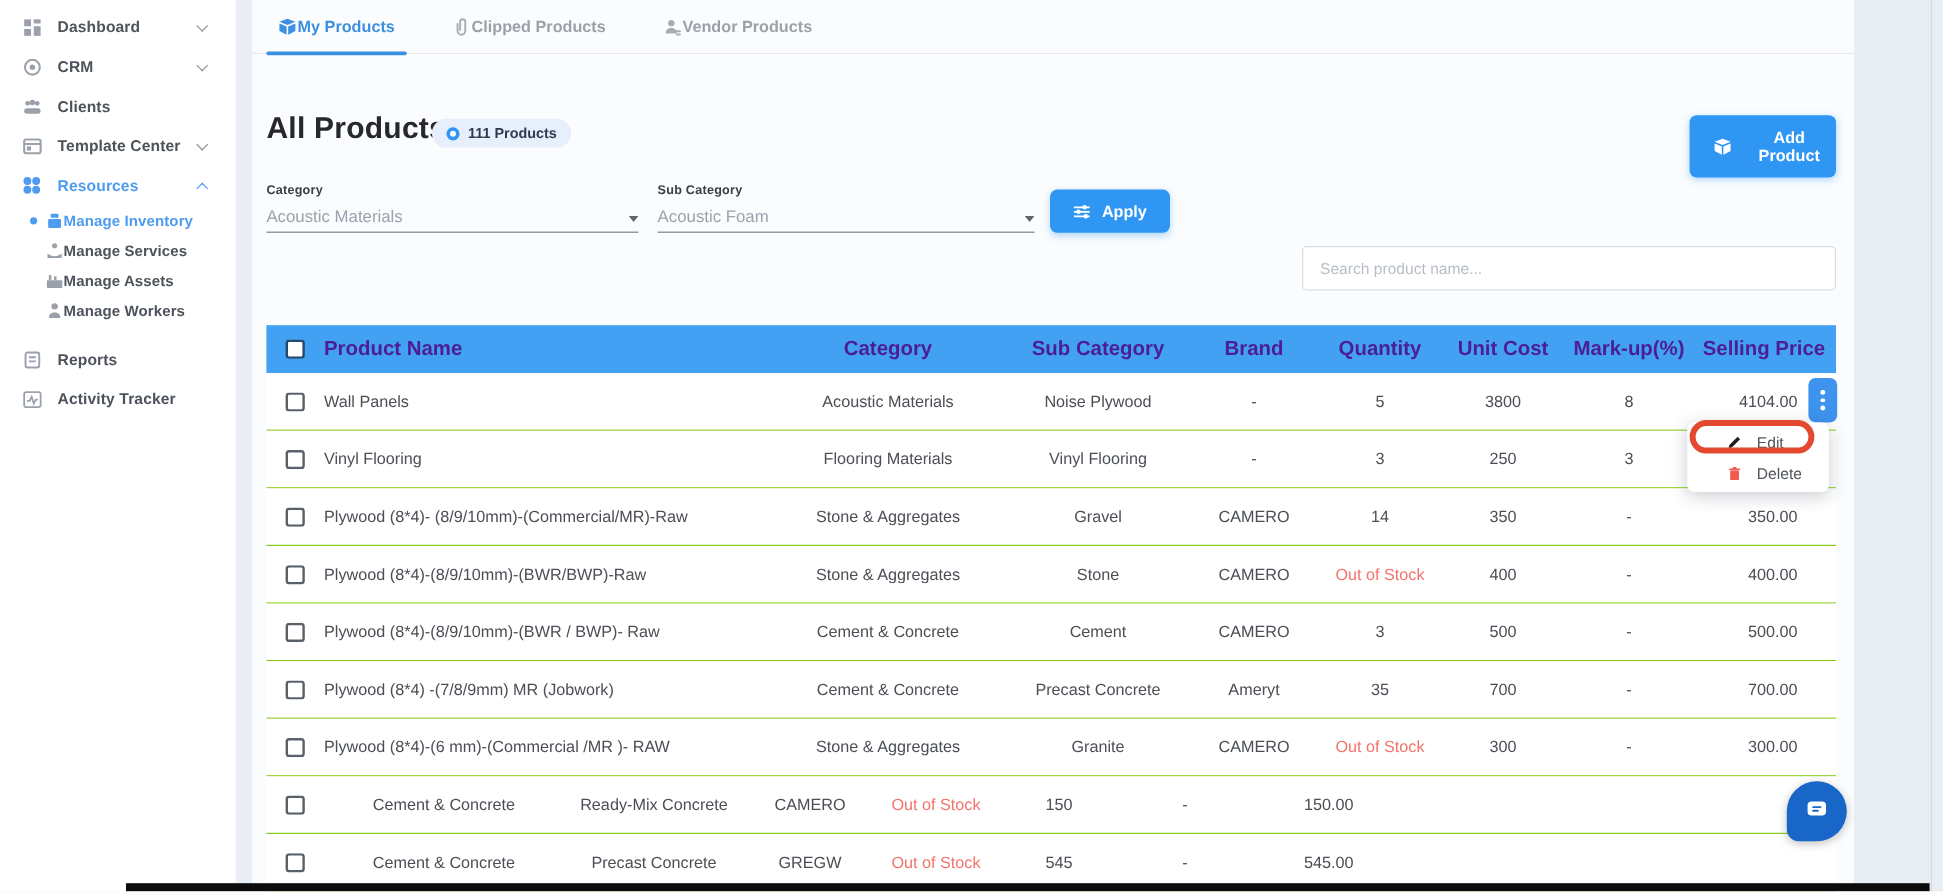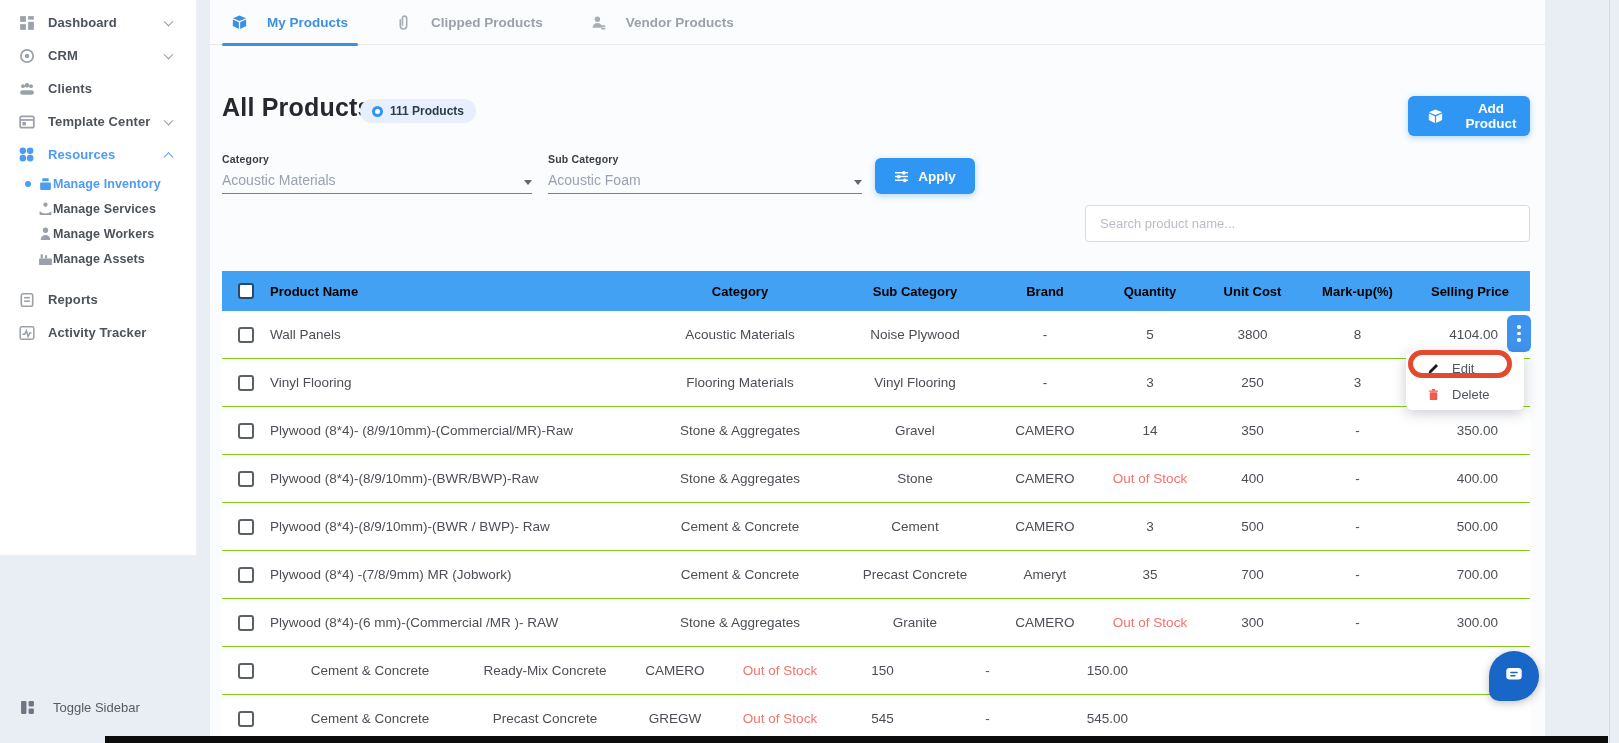--- a/index.html
+++ b/index.html
@@ -1,84 +1,84 @@
 <!DOCTYPE html>
 <html><head>
 <meta charset="utf-8">
 <style>
   * { margin:0; padding:0; box-sizing:border-box; }
   html,body { width:1619px; height:743px; overflow:hidden; }
   body { font-family:"Liberation Sans", sans-serif; }
   .root { position:relative; width:1619px; height:743px; background:#e9eef5; overflow:hidden; }
 
   
-  .sidebar { position:absolute; left:0; top:0; width:197px; height:555px; background:#ffffff; border-right:1px solid #eef1f4; padding-top:6px; z-index:5; }
+  .sidebar { position:absolute; left:0; top:0; width:197px; height:743px; background:#ffffff; border-right:1px solid #eef1f4; padding-top:6px; z-index:5; }
   .side-item { position:relative; height:33px; display:flex; align-items:center; padding-left:18px; cursor:pointer; }
   .side-item .sicon { width:17px; height:17px; color:#9aa1aa; display:inline-flex; align-items:center; justify-content:center; flex:0 0 17px; }
   .side-item .slabel { margin-left:13px; font-size:13px; font-weight:700; color:#4d535b; letter-spacing:.1px; }
   .side-item.sub { height:25px; padding-left:38px; }
   .side-item.sub .sicon { width:15px; height:15px; flex-basis:15px; }
   .side-item.sub .slabel { margin-left:0; font-size:12.5px; }
   .side-item.active .slabel { color:#4e9cf0; }
   .side-item.active .sicon { color:#4e9cf0; }
   .side-item .bullet { position:absolute; left:25px; top:50%; margin-top:-3px; width:6px; height:6px; border-radius:50%; background:#4e9cf0; }
   .side-item .chev { position:absolute; right:24px; top:50%; width:7px; height:7px; border-right:1.7px solid #8f959d; border-bottom:1.7px solid #8f959d; }
   .side-item .chev.down { transform:translateY(-70%) rotate(45deg); }
   .side-item .chev.up { transform:translateY(-20%) rotate(-135deg); border-color:#4e9cf0; }
   .side-gap { height:12px; }
   .toggle-row { position:absolute; left:0; top:700px; width:197px; display:flex; align-items:center; padding-left:20px; cursor:pointer; }
   .toggle-row .sicon { width:15px; height:15px; color:#6d7682; }
   .toggle-row .slabel { margin-left:18px; font-size:13px; color:#565c64; }
 
   
   .panel { position:absolute; left:210px; top:0; width:1335px; height:743px; background:#fafcfe; }
   .tabbar { position:absolute; left:0; top:0; width:100%; height:45px; background:#fbfcfd; border-bottom:1px solid #e9e9ec; display:flex; align-items:center; padding-left:12px; }
-  .tab { display:flex; align-items:center; gap:20px; height:45px; padding:0 10px; margin-right:28px; font-size:13.5px; font-weight:700; color:#9ba1a9; cursor:pointer; position:relative; }
+  .tab { display:flex; align-items:center; gap:1px; height:45px; padding:0 10px; margin-right:28px; font-size:13.5px; font-weight:700; color:#9ba1a9; cursor:pointer; position:relative; }
   .tab .ticon { width:15px; height:15px; color:#a7adb5; display:inline-flex; }
   .tab.active { color:#3d8fe0; }
   .tab.active .ticon { color:#3d8fe0; }
   .tab.active::after { content:""; position:absolute; left:0; right:0; bottom:-1px; height:3px; background:#3d8fe0; border-radius:2px; }
 
   
   .page-title { position:absolute; left:12px; top:93px; font-size:25px; font-weight:700; color:#27272f; letter-spacing:.2px; }
   .badge { position:absolute; left:150px; top:99px; height:24px; display:flex; align-items:center; gap:7px; background:#e7effc; border-radius:12px; padding:0 12px; font-size:12px; font-weight:700; color:#2c3a52; }
   .badge .ring { width:11px; height:11px; border:3px solid #2f96f3; border-radius:50%; background:#fff; }
   .btn-primary { position:absolute; background:#2f96f3; color:#fff; border:none; border-radius:6px; font-family:"Liberation Sans",sans-serif; font-size:13.5px; font-weight:700; display:flex; align-items:center; justify-content:center; gap:9px; cursor:pointer; box-shadow:0 2px 6px rgba(47,150,243,.35); }
-  .add-product { left:1198px; top:96px; width:122px; height:40px;padding-left:20px; }
+  .add-product { left:1198px; top:96px; width:122px; height:52px;padding-left:20px; }
   .btn-primary .bicon { width:15px; height:15px; display:inline-flex; }
 
   
   .flabel { position:absolute; font-size:10.5px; font-weight:700; color:#3a3f45; letter-spacing:.2px; }
   .flabel.cat { left:12px; top:153px; } .flabel.sub { left:338px; top:153px; }
   .fselect { position:absolute; top:168px; height:26px; border-bottom:1px solid #7d8288; display:flex; align-items:flex-end; justify-content:space-between; padding-bottom:5px; cursor:pointer; }
   .fselect.cat { left:12px; width:310px; } .fselect.sub { left:338px; width:314px; }
   .fselect .fval { font-size:14px; color:#9aa2ad; }
   .fselect .farrow { width:0; height:0; border-left:4.5px solid transparent; border-right:4.5px solid transparent; border-top:5.5px solid #60666d; margin-bottom:3px; }
   .apply-btn { left:665px; top:158px; width:100px; height:36px; }
 
   
   .search-input { position:absolute; left:875px; top:205px; width:445px; height:37px; border:1px solid #d7dce3; border-radius:4px; background:#fff; padding:0 14px; font-family:"Liberation Sans",sans-serif; font-size:13px; color:#a21caf; outline:none; }
   .search-input::placeholder { color:#b8bec8; }
 
   
   .table { position:absolute; left:12px; top:271px; width:1308px; }
-  .thead { display:flex; height:40px; background:#42a1f2; align-items:center; color:#000000; font-size:13px; font-weight:700; }
+  .thead { display:flex; height:40px; background:#42a1f2; align-items:center; color:#4c1d95; font-size:17px; font-weight:700; }
   .trow { display:flex; height:48px; background:#fff; align-items:center; border-bottom:1px solid #84cc16; font-size:13.5px; color:#4b4f55; }
   .td,.th { display:flex; align-items:center; justify-content:center; text-align:center; overflow:hidden; white-space:nowrap; }
   .c0{width:48px;} .c1{width:370px; justify-content:flex-start; text-align:left; padding-right:8px;}
   .c2{width:200px;} .c3{width:150px;} .c4{width:110px;} .c5{width:100px;} .c6{width:105px;} .c7{width:105px;}
   .c8{width:120px; justify-content:flex-end; text-align:right; padding-right:32px;}
   .cb { width:16px; height:16px; border:2px solid #5a6068; border-radius:3px; background:#fff; display:inline-block; cursor:pointer; }
   .thead .cb { border-color:#27496d; }
   .oos { color:#f2736c; }
 
   
   .kebab { position:absolute; left:1507px; top:315px; width:24px; height:37px; background:#3e93ee; border-radius:6px; display:flex; flex-direction:column; align-items:center; justify-content:center; gap:3px; cursor:pointer; z-index:8; }
   .kebab i { width:3.5px; height:3.5px; border-radius:50%; background:#fff; }
-  .ctx-menu { position:absolute; left:1406px; top:352px; width:118px; background:#fff; border-radius:6px; box-shadow:0 3px 14px rgba(40,50,70,.25); z-index:9; padding:3px 3px; }
+  .ctx-menu { position:absolute; left:1406px; top:352px; width:118px; background:#fff; border-radius:6px; box-shadow:0 3px 14px rgba(40,50,70,.25); z-index:9; padding:3px 15px; }
   .ctx-item { height:26px; display:flex; align-items:center; gap:12px; padding-left:18px; font-size:13px; color:#50555c; cursor:pointer; }
   .ctx-item .cicon { width:13px; height:13px; display:inline-flex; }
   .red-ring { position:absolute; left:1408px; top:350px; width:104px; height:28px; border:5px solid #e3492e; border-radius:17px; z-index:10; pointer-events:none; }
 
   
   .chat-fab { position:absolute; left:1489px; top:651px; width:50px; height:50px; background:#1866c8; border-radius:50% 50% 50% 10px; display:flex; align-items:center; justify-content:center; cursor:pointer; z-index:11; box-shadow:0 2px 8px rgba(0,0,0,.25); }
   .bottom-bar { position:absolute; left:105px; top:736px; width:1503px; height:7px; background:#0c0c0c; z-index:12; }
   .right-line { position:absolute; left:1609px; top:0; width:1px; height:743px; background:#d3d9e2; }
 </style>
 </head>
@@ -158,35 +158,35 @@
           <svg viewBox="0 0 14 14" width="15" height="15" fill="currentColor">
             <circle cx="7" cy="3.5" r="2"></circle>
             <path d="M1.5 9.5q5.5 4.5 11 0l0 3.5-11 0z"></path>
           </svg>
         </span>
         <span class="slabel">Manage Services</span>
       </div>
       <div class="side-item sub">
         <span class="sicon">
           <svg viewBox="0 0 14 14" width="15" height="15" fill="currentColor">
-            <circle cx="7" cy="4" r="2.5"></circle>
-            <path d="M2.5 13a4.5 4.5 0 0 1 9 0z"></path>
-          </svg>
-        </span>
-        <span class="slabel">Manage Workers</span>
-      </div>
-      <div class="side-item sub">
-        <span class="sicon">
-          <svg viewBox="0 0 14 14" width="15" height="15" fill="currentColor">
             <rect x="1" y="7" width="12" height="6" rx="0.5"></rect>
             <rect x="2.5" y="3" width="2" height="4"></rect>
             <rect x="6.5" y="4" width="2" height="3"></rect>
           </svg>
         </span>
         <span class="slabel">Manage Assets</span>
+      </div>
+      <div class="side-item sub">
+        <span class="sicon">
+          <svg viewBox="0 0 14 14" width="15" height="15" fill="currentColor">
+            <circle cx="7" cy="4" r="2.5"></circle>
+            <path d="M2.5 13a4.5 4.5 0 0 1 9 0z"></path>
+          </svg>
+        </span>
+        <span class="slabel">Manage Workers</span>
       </div>
       <div class="side-gap"></div>
       <div class="side-item">
         <span class="sicon">
           <svg viewBox="0 0 14 14" width="16" height="16">
             <rect x="2" y="1.5" width="10" height="11" rx="1.5" fill="none" stroke="currentColor" stroke-width="1.4"></rect>
             <line x1="4.5" y1="5" x2="9.5" y2="5" stroke="currentColor" stroke-width="1.4"></line>
             <line x1="4.5" y1="8" x2="9.5" y2="8" stroke="currentColor" stroke-width="1.4"></line>
           </svg>
         </span>

